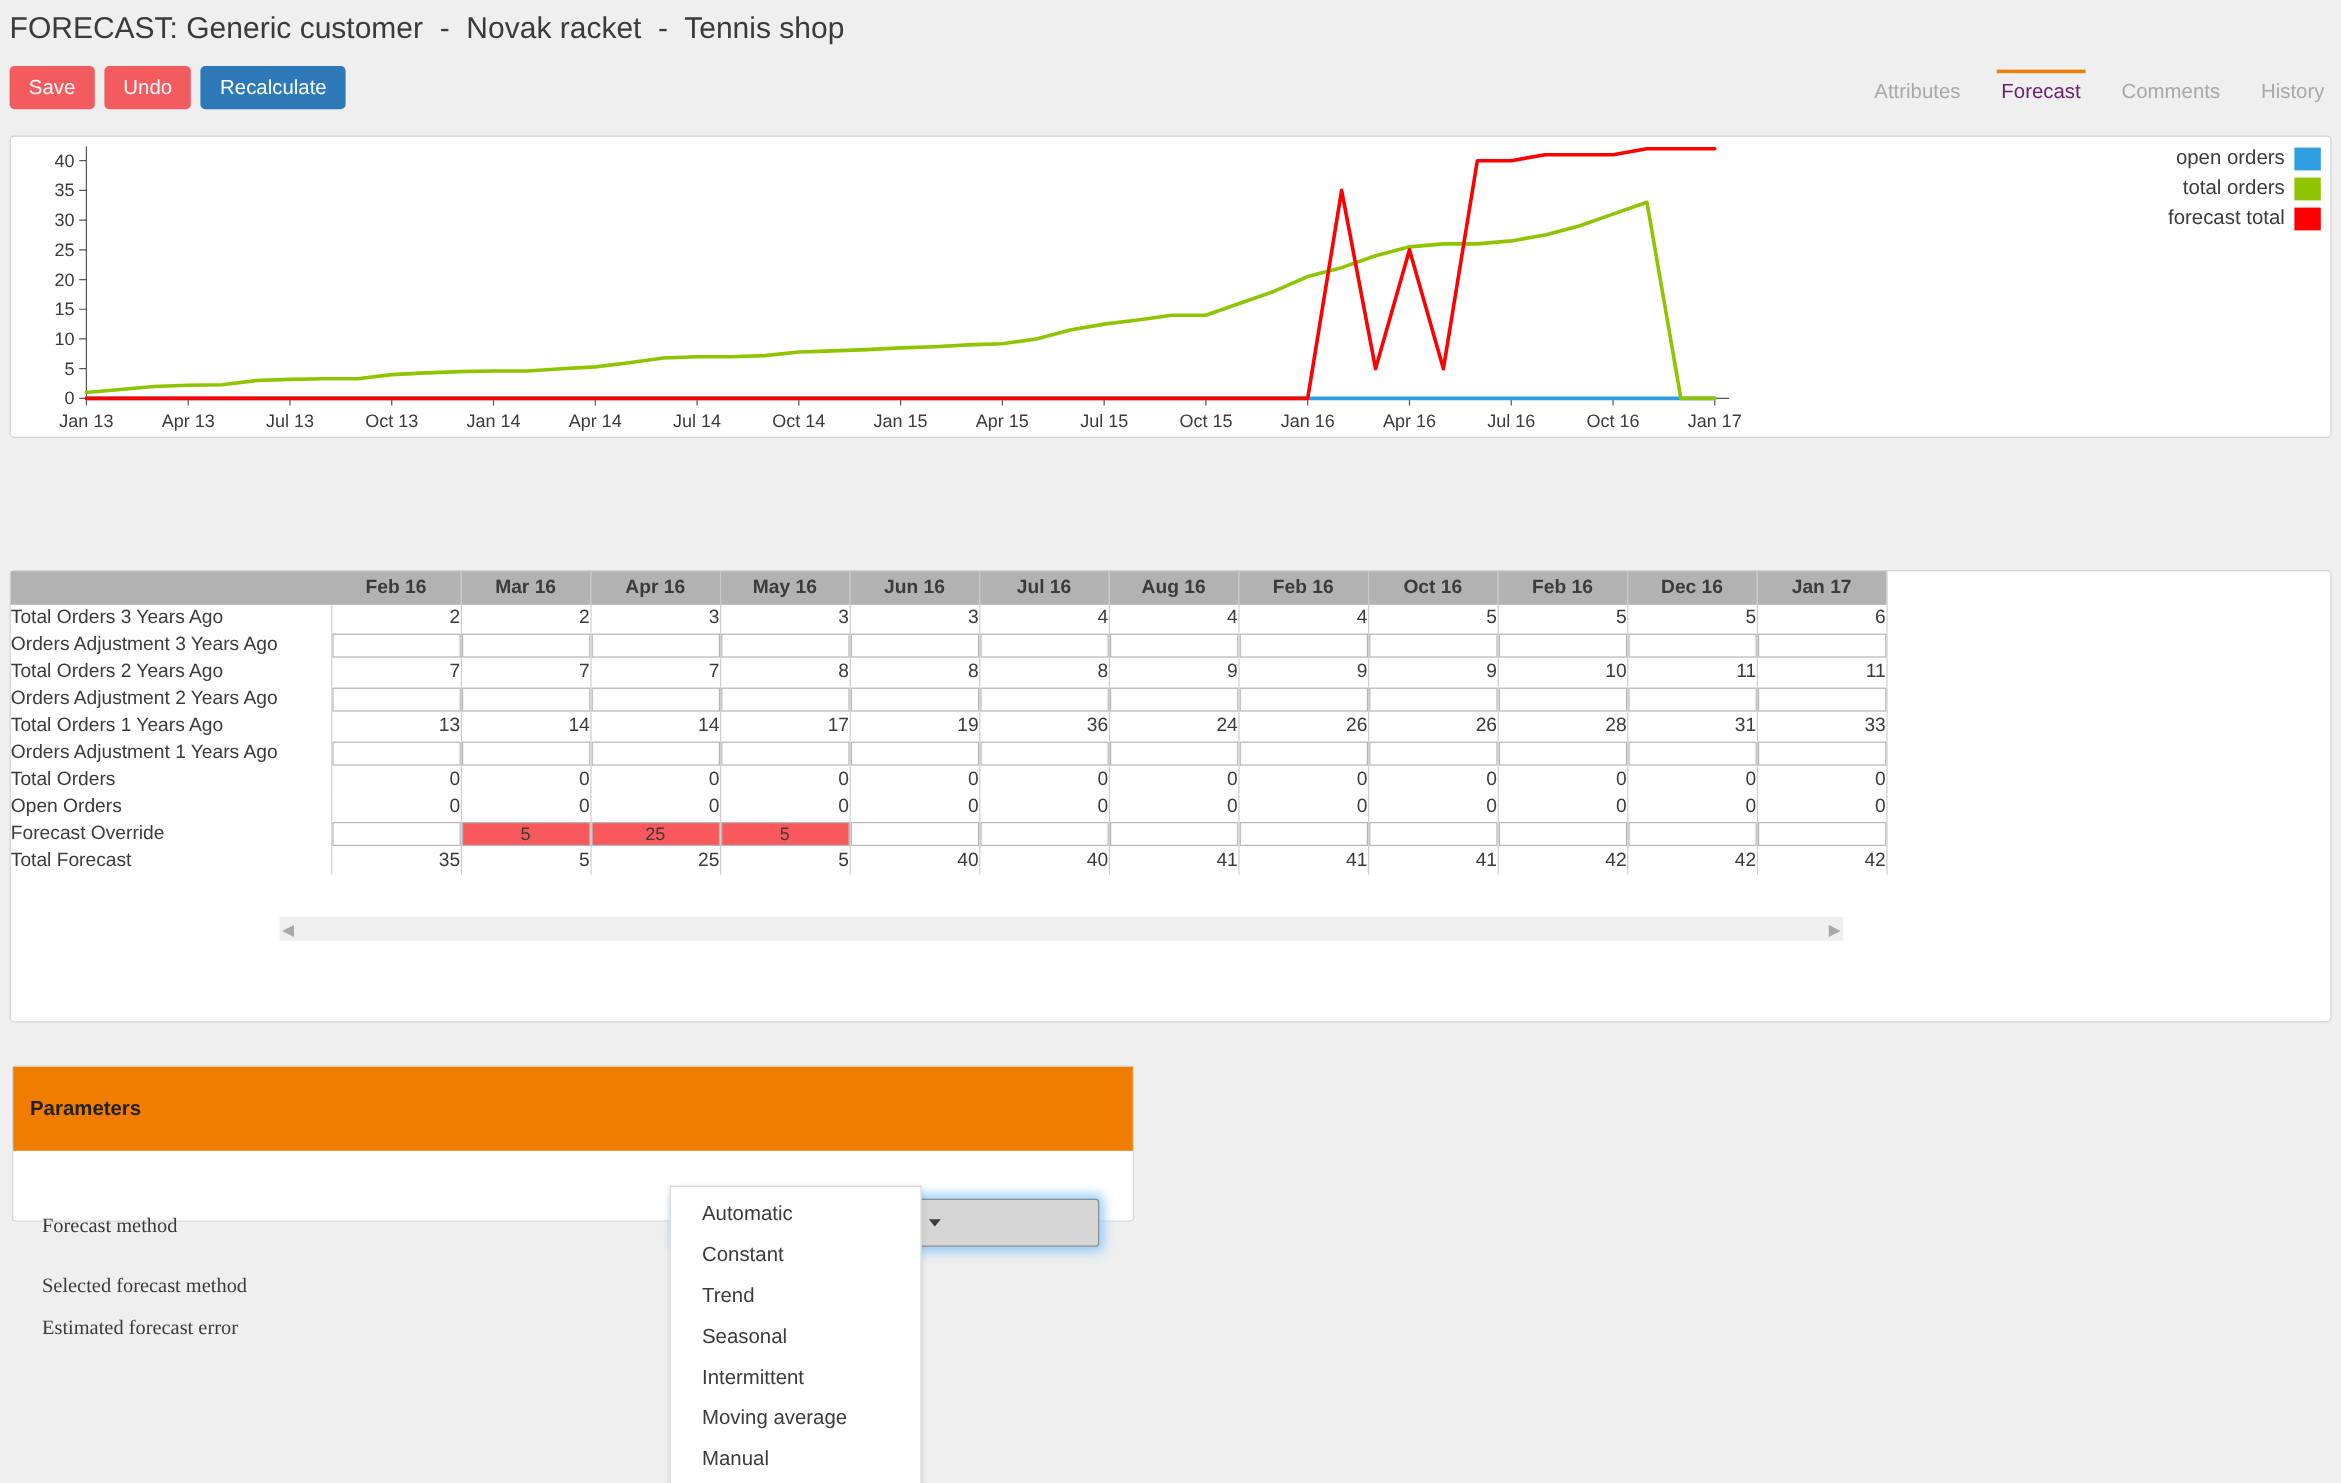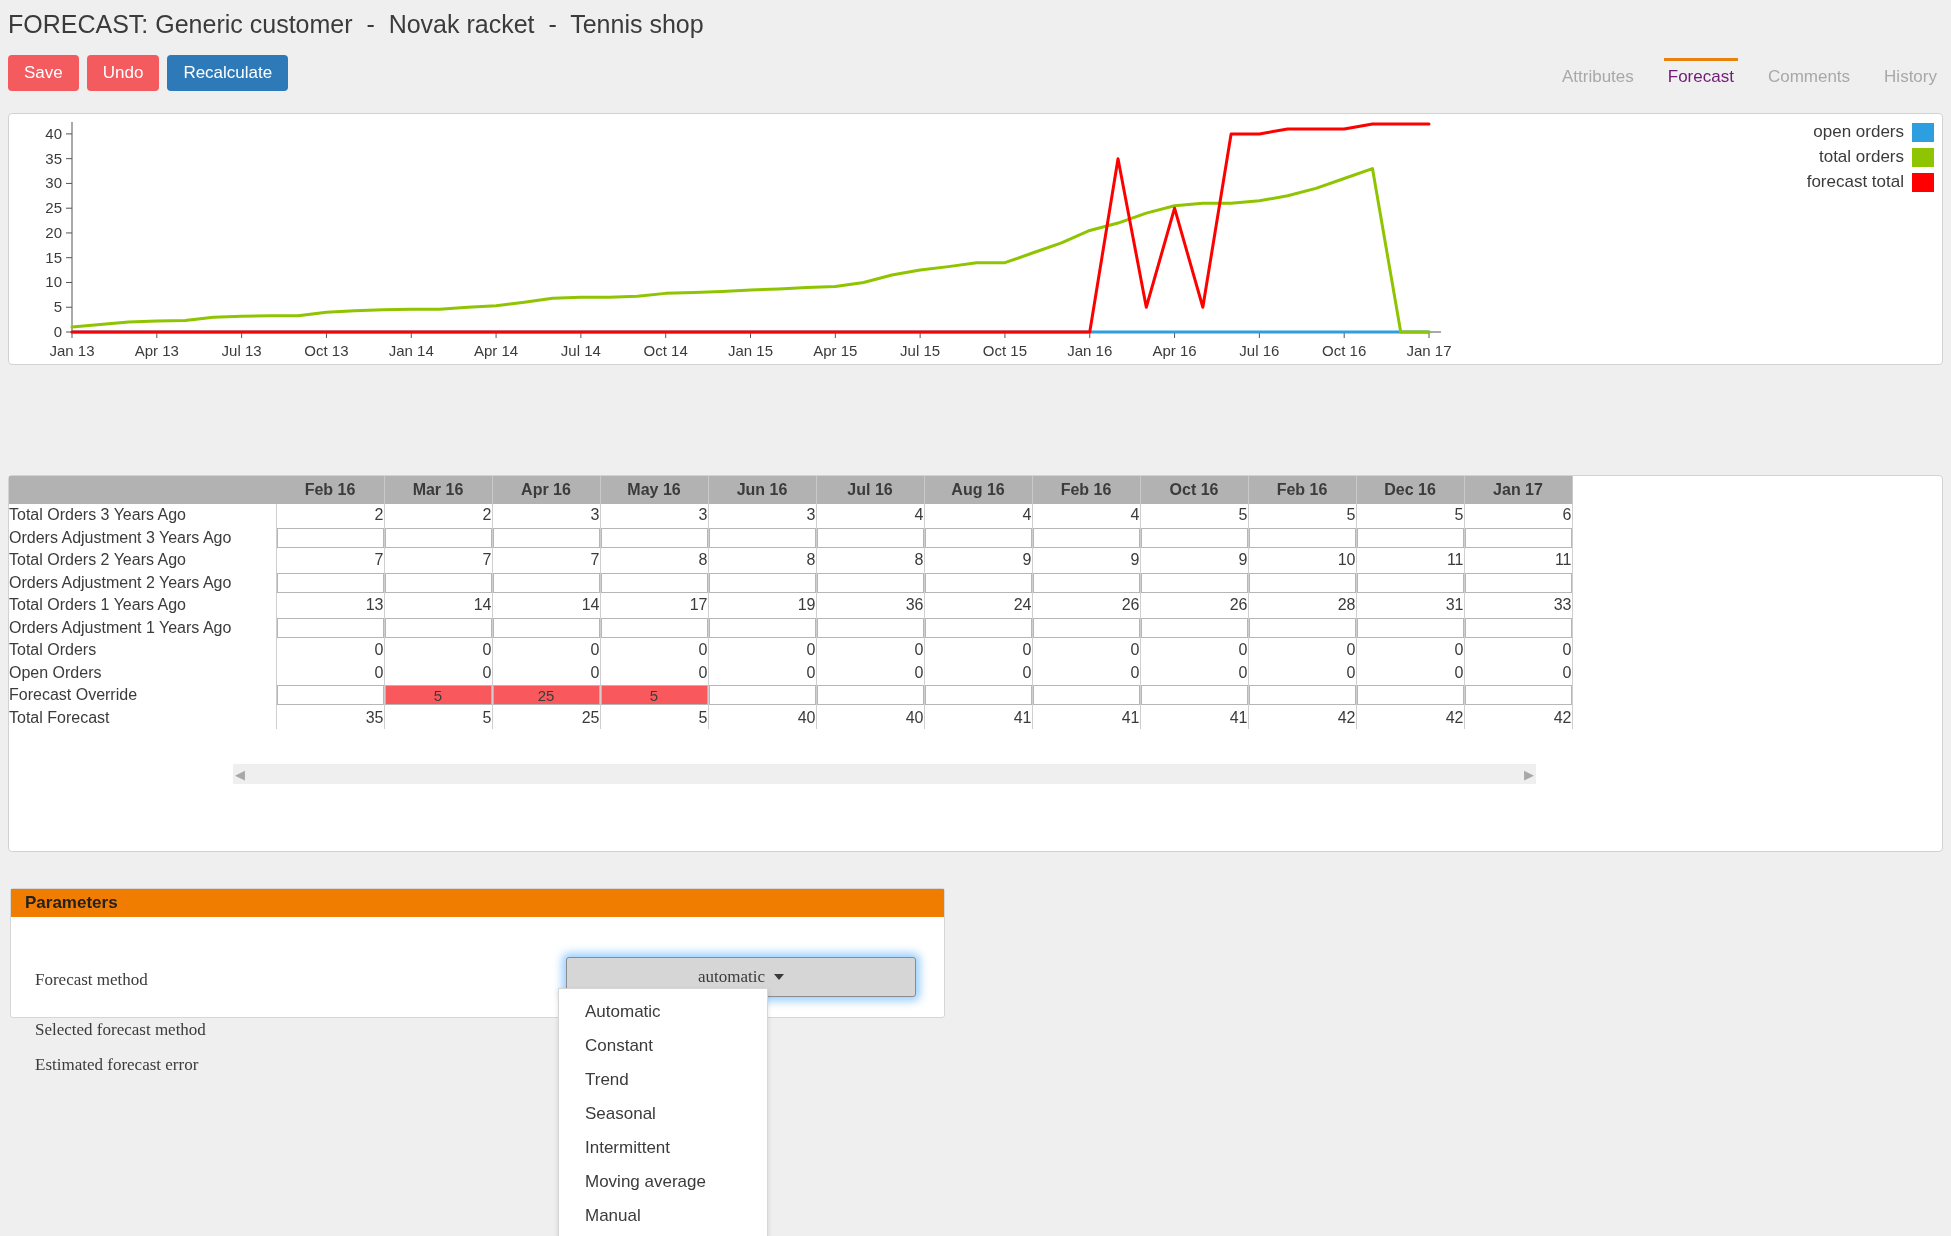--- a/index.html
+++ b/index.html
@@ -99,21 +99,21 @@
   .scroll-arrow { font-size: 13px; color: #a8a8a8; cursor: pointer; line-height: 1; }
 
   
   #params-card {
     position: absolute; left: 10px; top: 888px;
     width: 935px; height: 130px;
     background: #fff; border: 1px solid #d6d6d6; border-radius: 3px;
   }
   #params-header {
     background: #f07c00; color: #222; font-weight: bold; font-size: 17px;
-    padding: 4px 14px;
+    padding: 25px 14px;
   }
   #params-body { position: relative; height: 100%; font-family: Liberation Serif, serif; }
   .param-label {
     position: absolute; left: 24px; font-size: 17px; color: #3b3b3b; white-space: nowrap;
   }
   #label-method { top: 53px; }
   #label-selected { top: 103px; }
   #label-error { top: 138px; }
 
   #method-select-wrap { position: absolute; left: 555px; top: 40px; }

